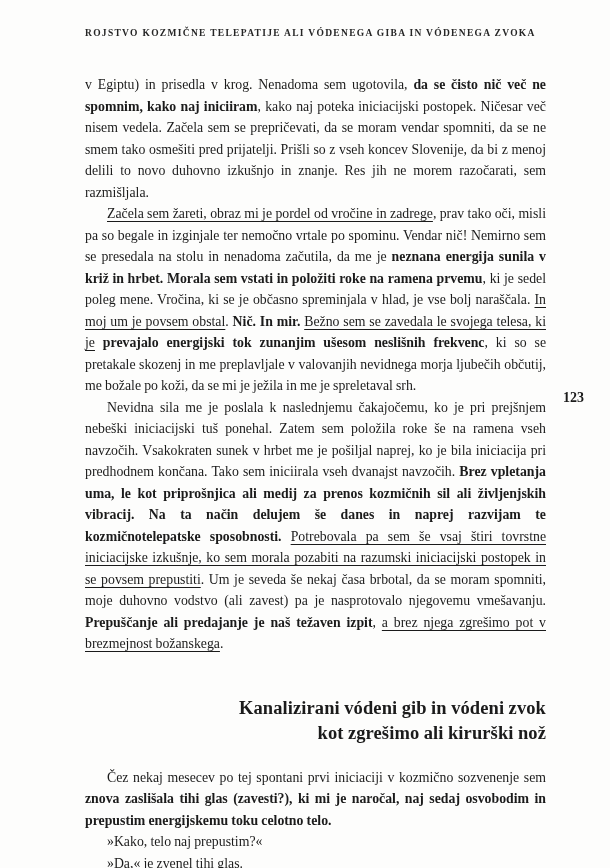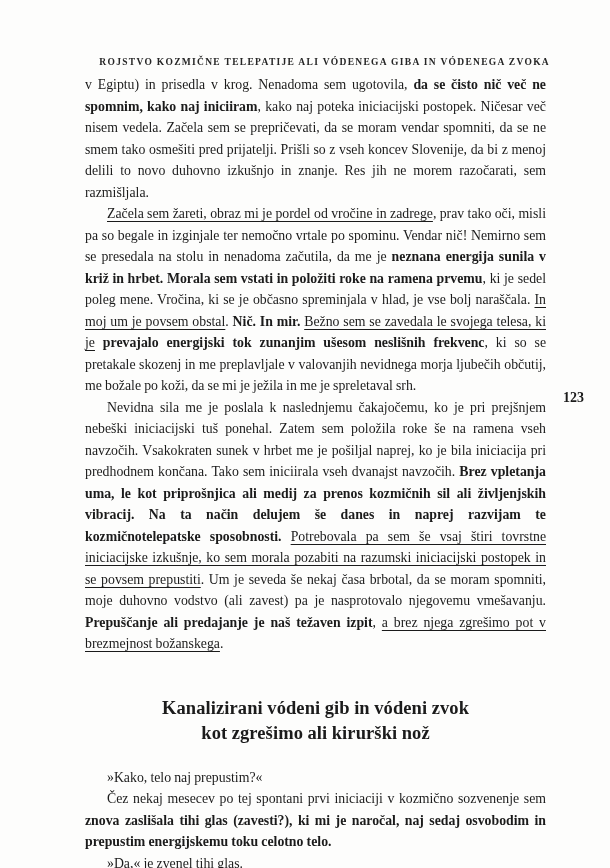--- a/index.html
+++ b/index.html
@@ -6,24 +6,23 @@
   html, body { width: 610px; height: 868px; }
   body {
     background: #fdfdfc;
     color: #1b1b1b;
     font-family: "Liberation Serif", "DejaVu Serif", serif;
     position: relative;
     overflow: hidden;
   }
   .running-head {
     position: absolute;
-    top: 57px;
+    top: 28px;
     left: 85px;
     width: 465px;
-    text-align: right;
     font-size: 9.5px;
     font-weight: 700;
     letter-spacing: 1.3px;
     color: #262626;
     white-space: nowrap;
   }
   .page-number {
     position: absolute;
     left: 563px;
     top: 390px;
@@ -50,21 +49,21 @@
     text-decoration: underline;
     text-decoration-thickness: 1px;
     text-underline-offset: 2.5px;
   }
   .section-heading {
     font-size: 18.5px;
     font-weight: 700;
     line-height: 25.5px;
     margin-top: 41px;
     margin-bottom: 20px;
-    text-align: center;
+    text-align: right;
     text-indent: 0;
     letter-spacing: 0.1px;
   }
 </style>
 </head>
 <body>
 
 <div class="page">
 
   <div class="running-head">ROJSTVO KOZMIČNE TELEPATIJE ALI VÓDENEGA GIBA IN VÓDENEGA ZVOKA</div>
@@ -78,19 +77,19 @@
         <p class="para indent"><span class="seg-u">Začela sem žareti, obraz mi je pordel od vročine in zadrege</span><span>, prav tako oči, misli pa so begale in izginjale ter nemočno vrtale po spominu. Vendar nič! Nemirno sem se presedala na stolu in nenadoma začutila, da me je </span><span class="seg-b">neznana energija sunila v križ in hrbet. Morala sem vstati in položiti roke na ramena prvemu</span><span>, ki je sedel poleg mene. Vročina, ki se je občasno spreminjala v hlad, je vse bolj naraščala. </span><span class="seg-u">In moj um je povsem obstal</span><span>. </span><span class="seg-b">Nič. In mir.</span><span> </span><span class="seg-u">Bežno sem se zavedala le svojega telesa, ki je</span><span> </span><span class="seg-b">prevajalo energijski tok zunanjim ušesom neslišnih frekvenc</span><span>, ki so se pretakale skozenj in me preplavljale v valovanjih nevidnega morja ljubečih občutij, me božale po koži, da se mi je ježila in me je spreletaval srh.</span></p>
         <p class="para indent"><span>Nevidna sila me je poslala k naslednjemu čakajočemu, ko je pri prejšnjem nebeški iniciacijski tuš ponehal. Zatem sem položila roke še na ramena vseh navzočih. Vsakokraten sunek v hrbet me je pošiljal naprej, ko je bila iniciacija pri predhodnem končana. Tako sem iniciirala vseh dvanajst navzočih. </span><span class="seg-b">Brez vpletanja uma, le kot priprošnjica ali medij za prenos kozmičnih sil ali življenjskih vibracij. Na ta način delujem še danes in naprej razvijam te kozmičnotelepatske sposobnosti.</span><span> </span><span class="seg-u">Potrebovala pa sem še vsaj štiri tovrstne iniciacijske izkušnje, ko sem morala pozabiti na razumski iniciacijski postopek in se povsem prepustiti</span><span>. Um je seveda še nekaj časa brbotal, da se moram spomniti, moje duhovno vodstvo (ali zavest) pa je nasprotovalo njegovemu vmešavanju. </span><span class="seg-b">Prepuščanje ali predajanje je naš težaven izpit</span><span>, </span><span class="seg-u">a brez njega zgrešimo pot v brezmejnost božanskega</span><span>.</span></p>
       </div>
 
     <h2 class="section-heading">
       <span>Kanalizirani vódeni gib in vódeni zvok</span><br>
       <span>kot zgrešimo ali kirurški nož</span>
     </h2>
 
     <div>
+        <p class="para indent"><span>Čez nekaj mesecev po tej spontani prvi iniciaciji v kozmično sozvenenje sem </span><span class="seg-b">znova zaslišala tihi glas (zavesti?), ki mi je naročal, naj sedaj osvobodim in prepustim energijskemu toku celotno telo.</span></p>
         <p class="para indent"><span>»Kako, telo naj prepustim?«</span></p>
-        <p class="para indent"><span>Čez nekaj mesecev po tej spontani prvi iniciaciji v kozmično sozvenenje sem </span><span class="seg-b">znova zaslišala tihi glas (zavesti?), ki mi je naročal, naj sedaj osvobodim in prepustim energijskemu toku celotno telo.</span></p>
         <p class="para indent"><span>»Da,« je zvenel tihi glas.</span></p>
       </div>
 
   </div>
 </div>
 
 </body></html>

